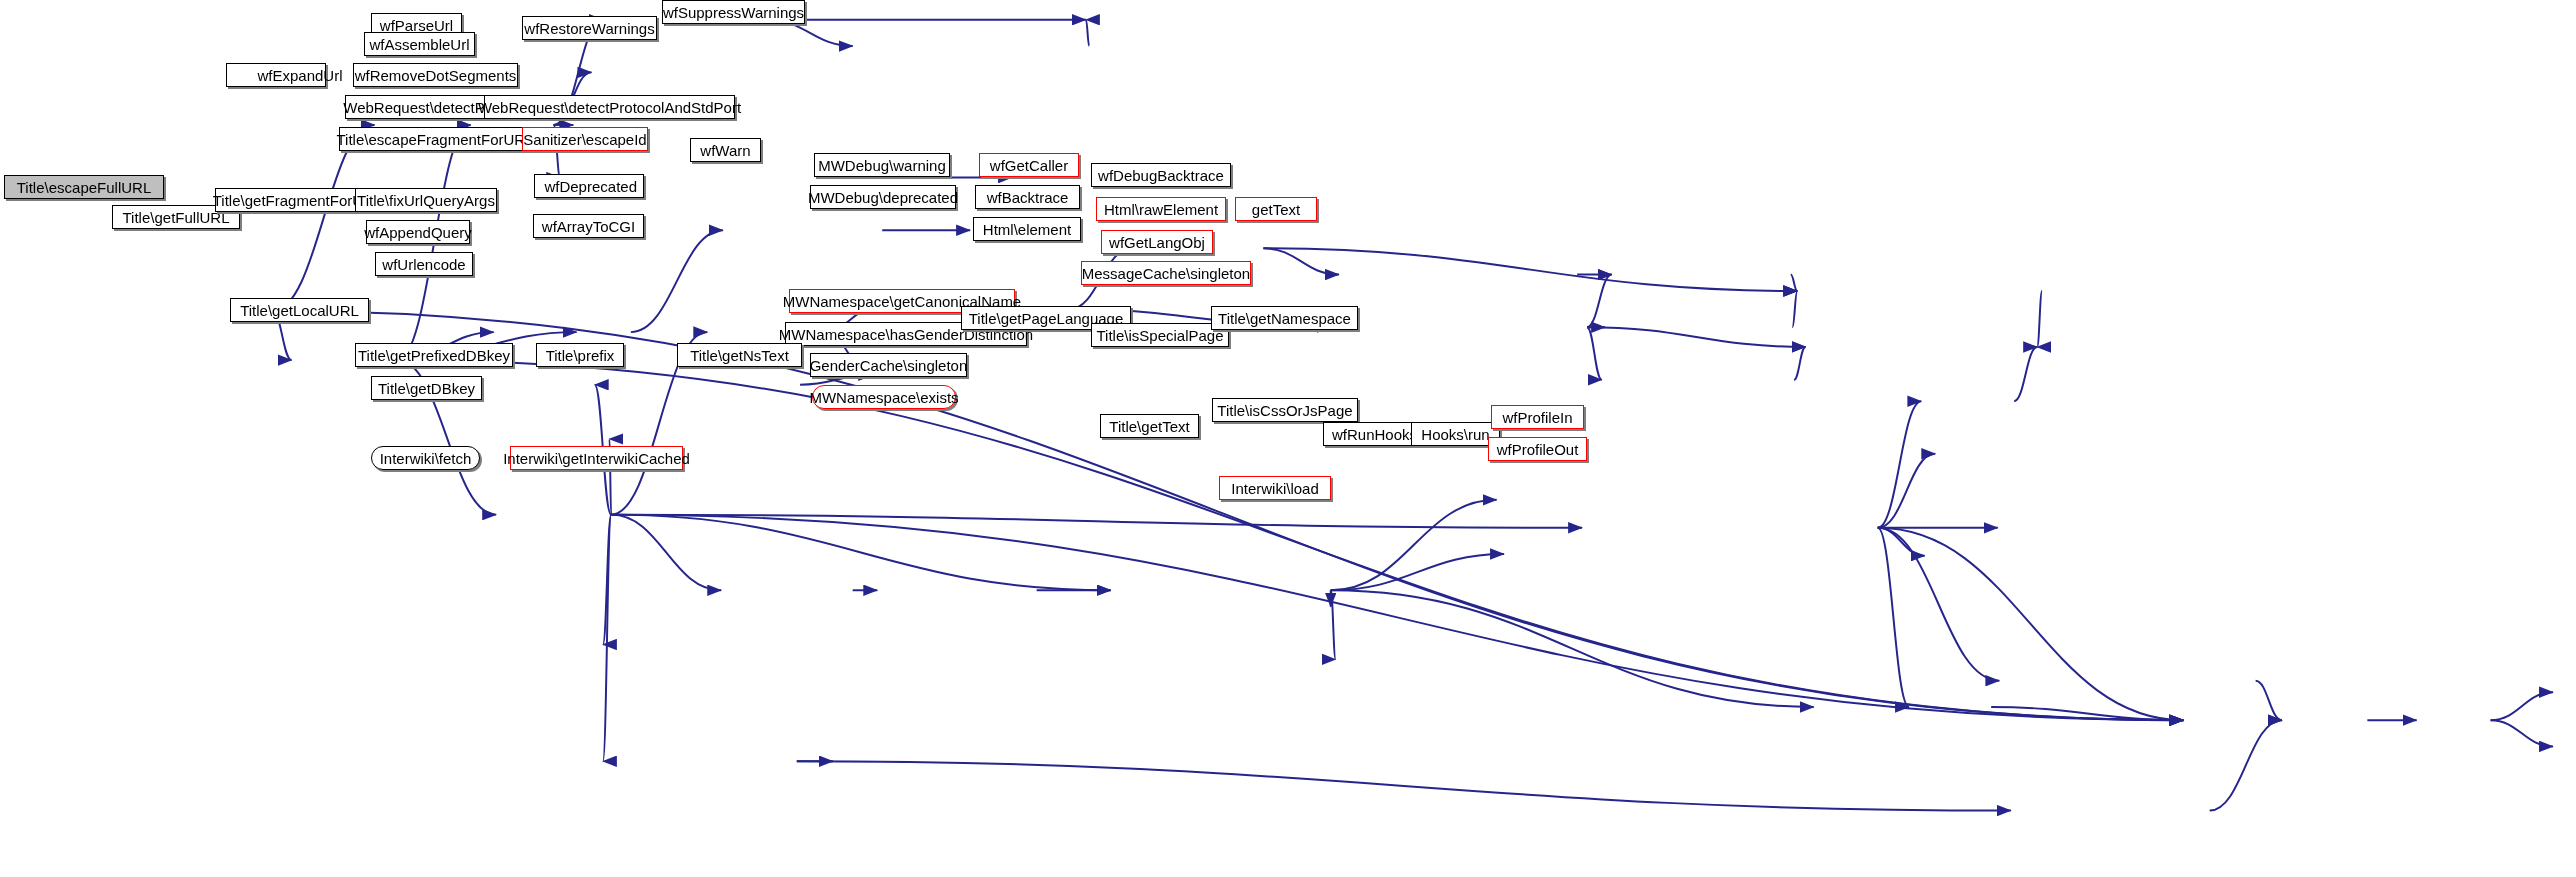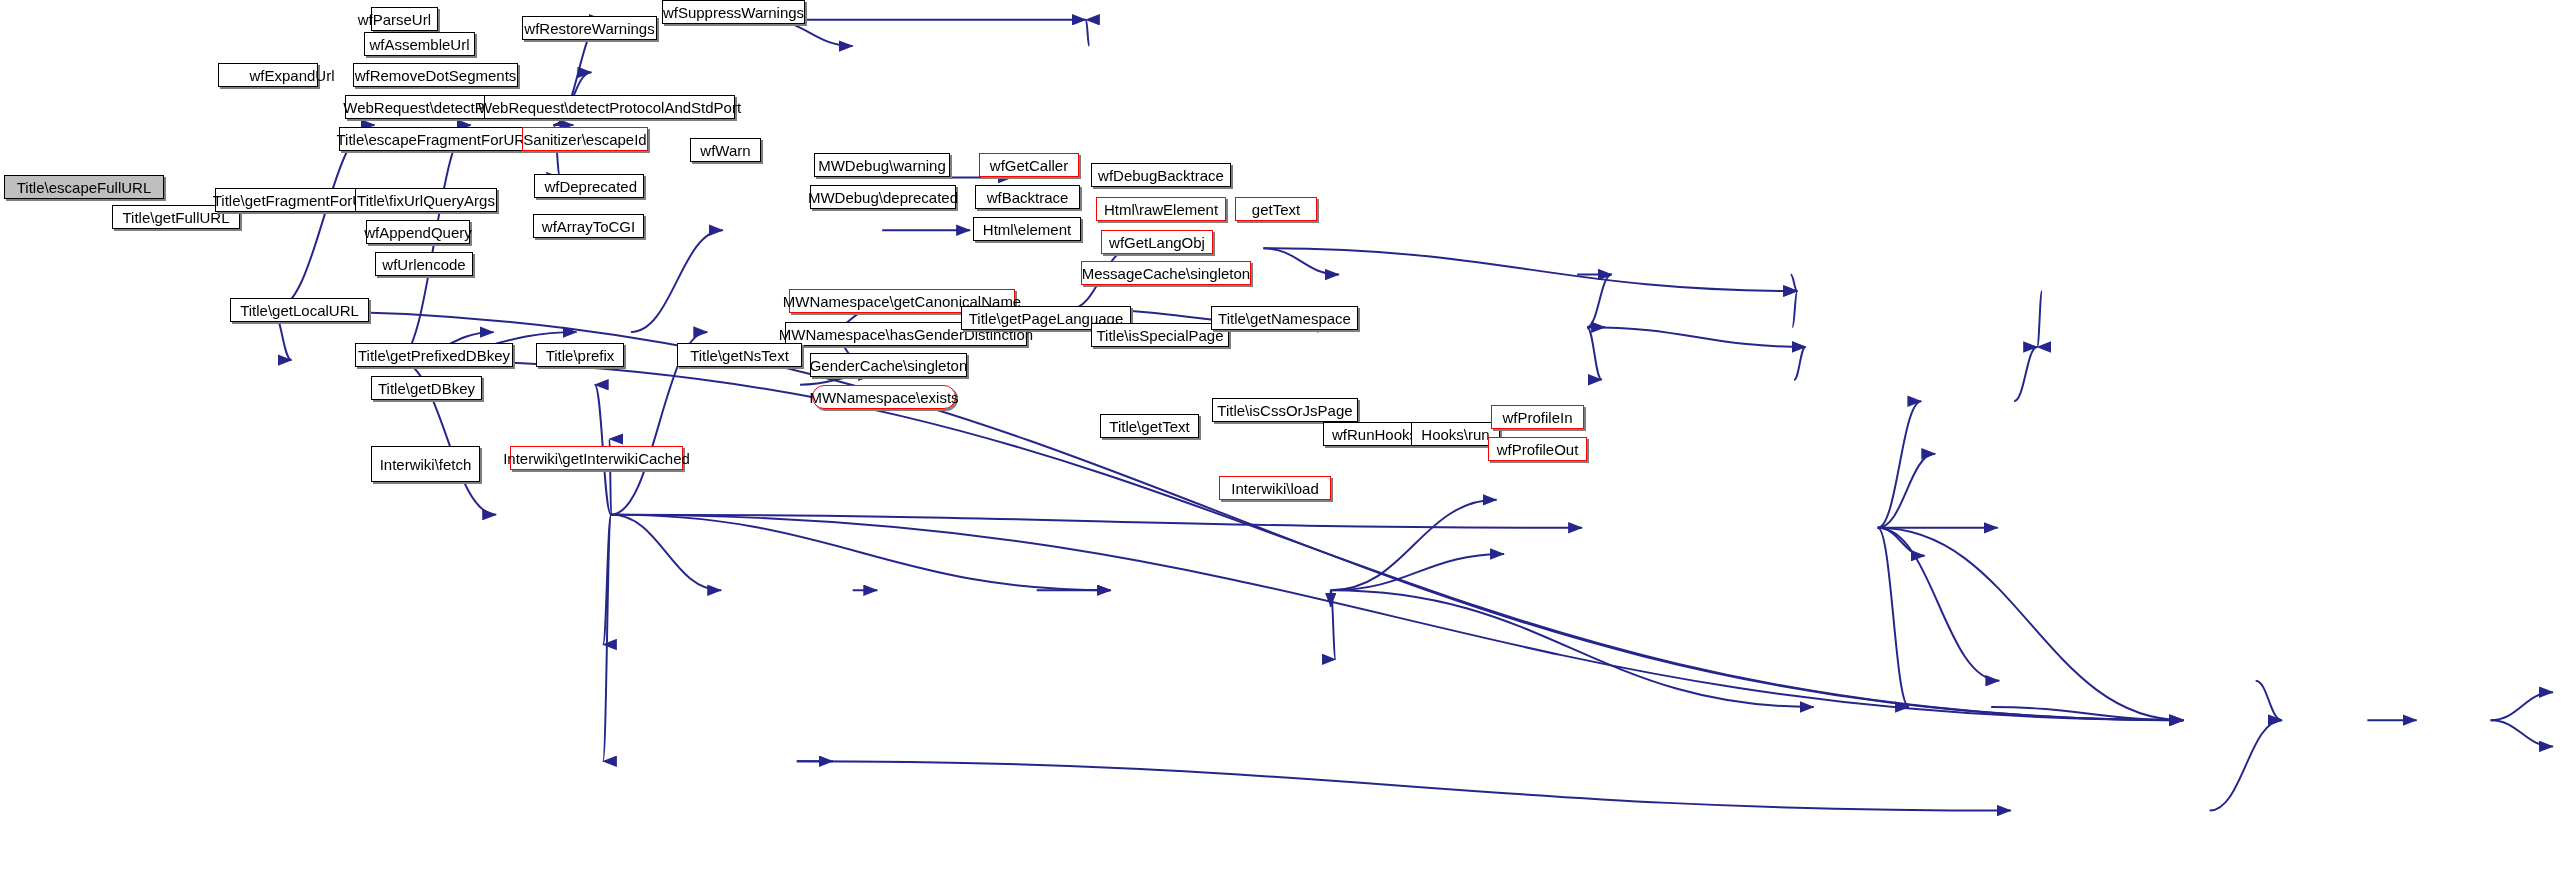--- a/index.html
+++ b/index.html
@@ -111,24 +111,24 @@
         <path d="M1516,438 C1533.1,438 1536.9,454 1554,454" marker-end="url(#ah)"></path>
       </g>
   </svg>
   <div id="node-layer">
       <div class="node root" style="left: 4px; top: 175px; width: 160px; height: 24px;">
         <span class="lbl">Title\escapeFullURL</span>
       </div>
       <div class="node" style="left: 112px; top: 205px; width: 128px; height: 24px;">
         <span class="lbl">Title\getFullURL</span>
       </div>
-      <div class="node" style="left: 218px; top: 63px; width: 100px; height: 24px; padding-left: 48px;">
+      <div class="node" style="left: 226px; top: 63px; width: 100px; height: 24px; padding-left: 48px;">
         <span class="lbl">wfExpandUrl</span>
       </div>
-      <div class="node" style="left: 371px; top: 7px; width: 67px; height: 24px; justify-content: flex-end;">
+      <div class="node" style="left: 371px; top: 13px; width: 91px; height: 24px;">
         <span class="lbl">wfParseUrl</span>
       </div>
       <div class="node" style="left: 364px; top: 32px; width: 111px; height: 24px; text-align: center;">
         <span class="lbl">wfAssembleUrl</span>
       </div>
       <div class="node" style="left: 353px; top: 63px; width: 165px; height: 24px;">
         <span class="lbl">wfRemoveDotSegments</span>
       </div>
       <div class="node" style="left: 345px; top: 95px; width: 183px; height: 24px;">
         <span class="lbl">WebRequest\detectProtocol</span>
@@ -234,21 +234,21 @@
       </div>
       <div class="node" style="left: 1211px; top: 306px; width: 147px; height: 24px;">
         <span class="lbl">Title\getNamespace</span>
       </div>
       <div class="node" style="left: 1212px; top: 398px; width: 146px; height: 24px;">
         <span class="lbl">Title\isCssOrJsPage</span>
       </div>
       <div class="node" style="left: 1100px; top: 414px; width: 99px; height: 24px;">
         <span class="lbl">Title\getText</span>
       </div>
-      <div class="node" style="left: 371px; top: 446px; width: 109px; height: 36px;">
+      <div class="node" style="left: 371px; top: 446px; width: 109px; height: 24px; border-radius: 12px;">
         <span class="lbl">Interwiki\fetch</span>
       </div>
       <div class="node red" style="left: 510px; top: 446px; width: 173px; height: 24px;">
         <span class="lbl">Interwiki\getInterwikiCached</span>
       </div>
       <div class="node red" style="left: 1219px; top: 476px; width: 112px; height: 24px;">
         <span class="lbl">Interwiki\load</span>
       </div>
       <div class="node" style="left: 1323px; top: 422px; width: 103px; height: 24px;">
         <span class="lbl">wfRunHooks</span>

